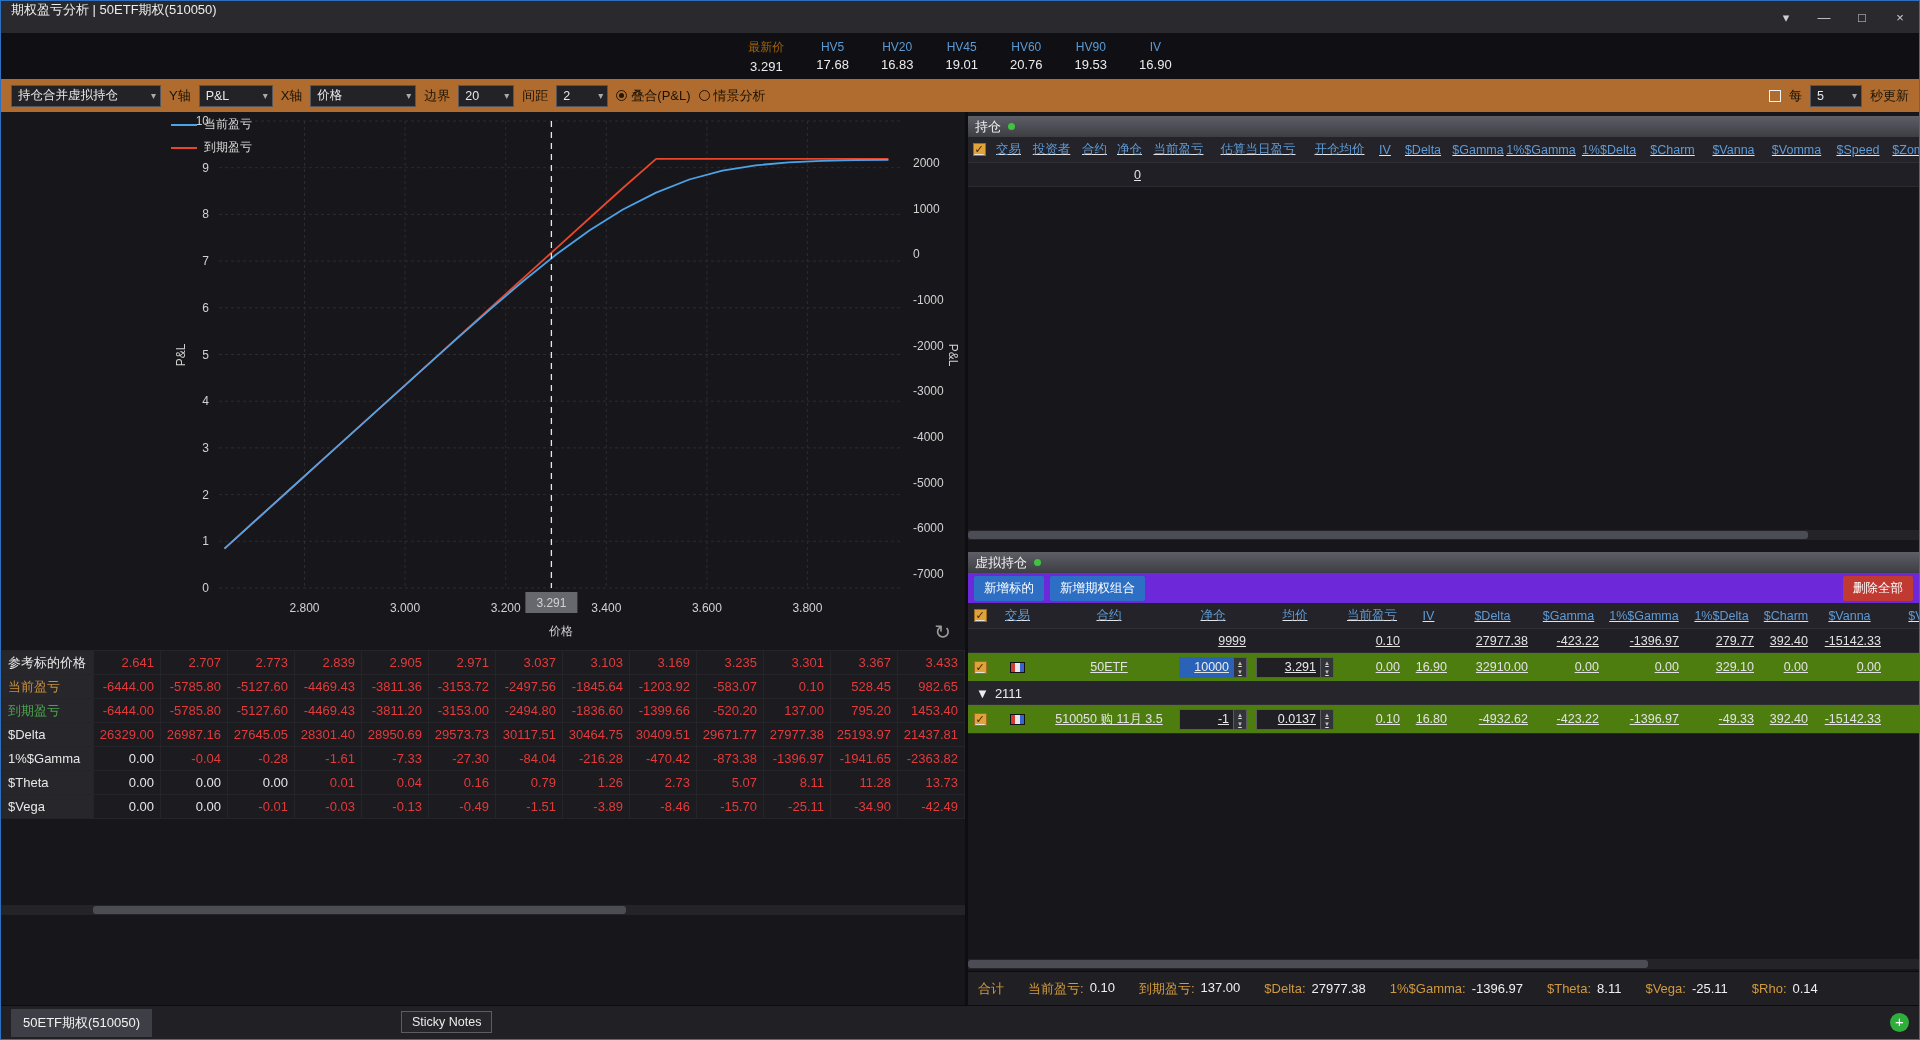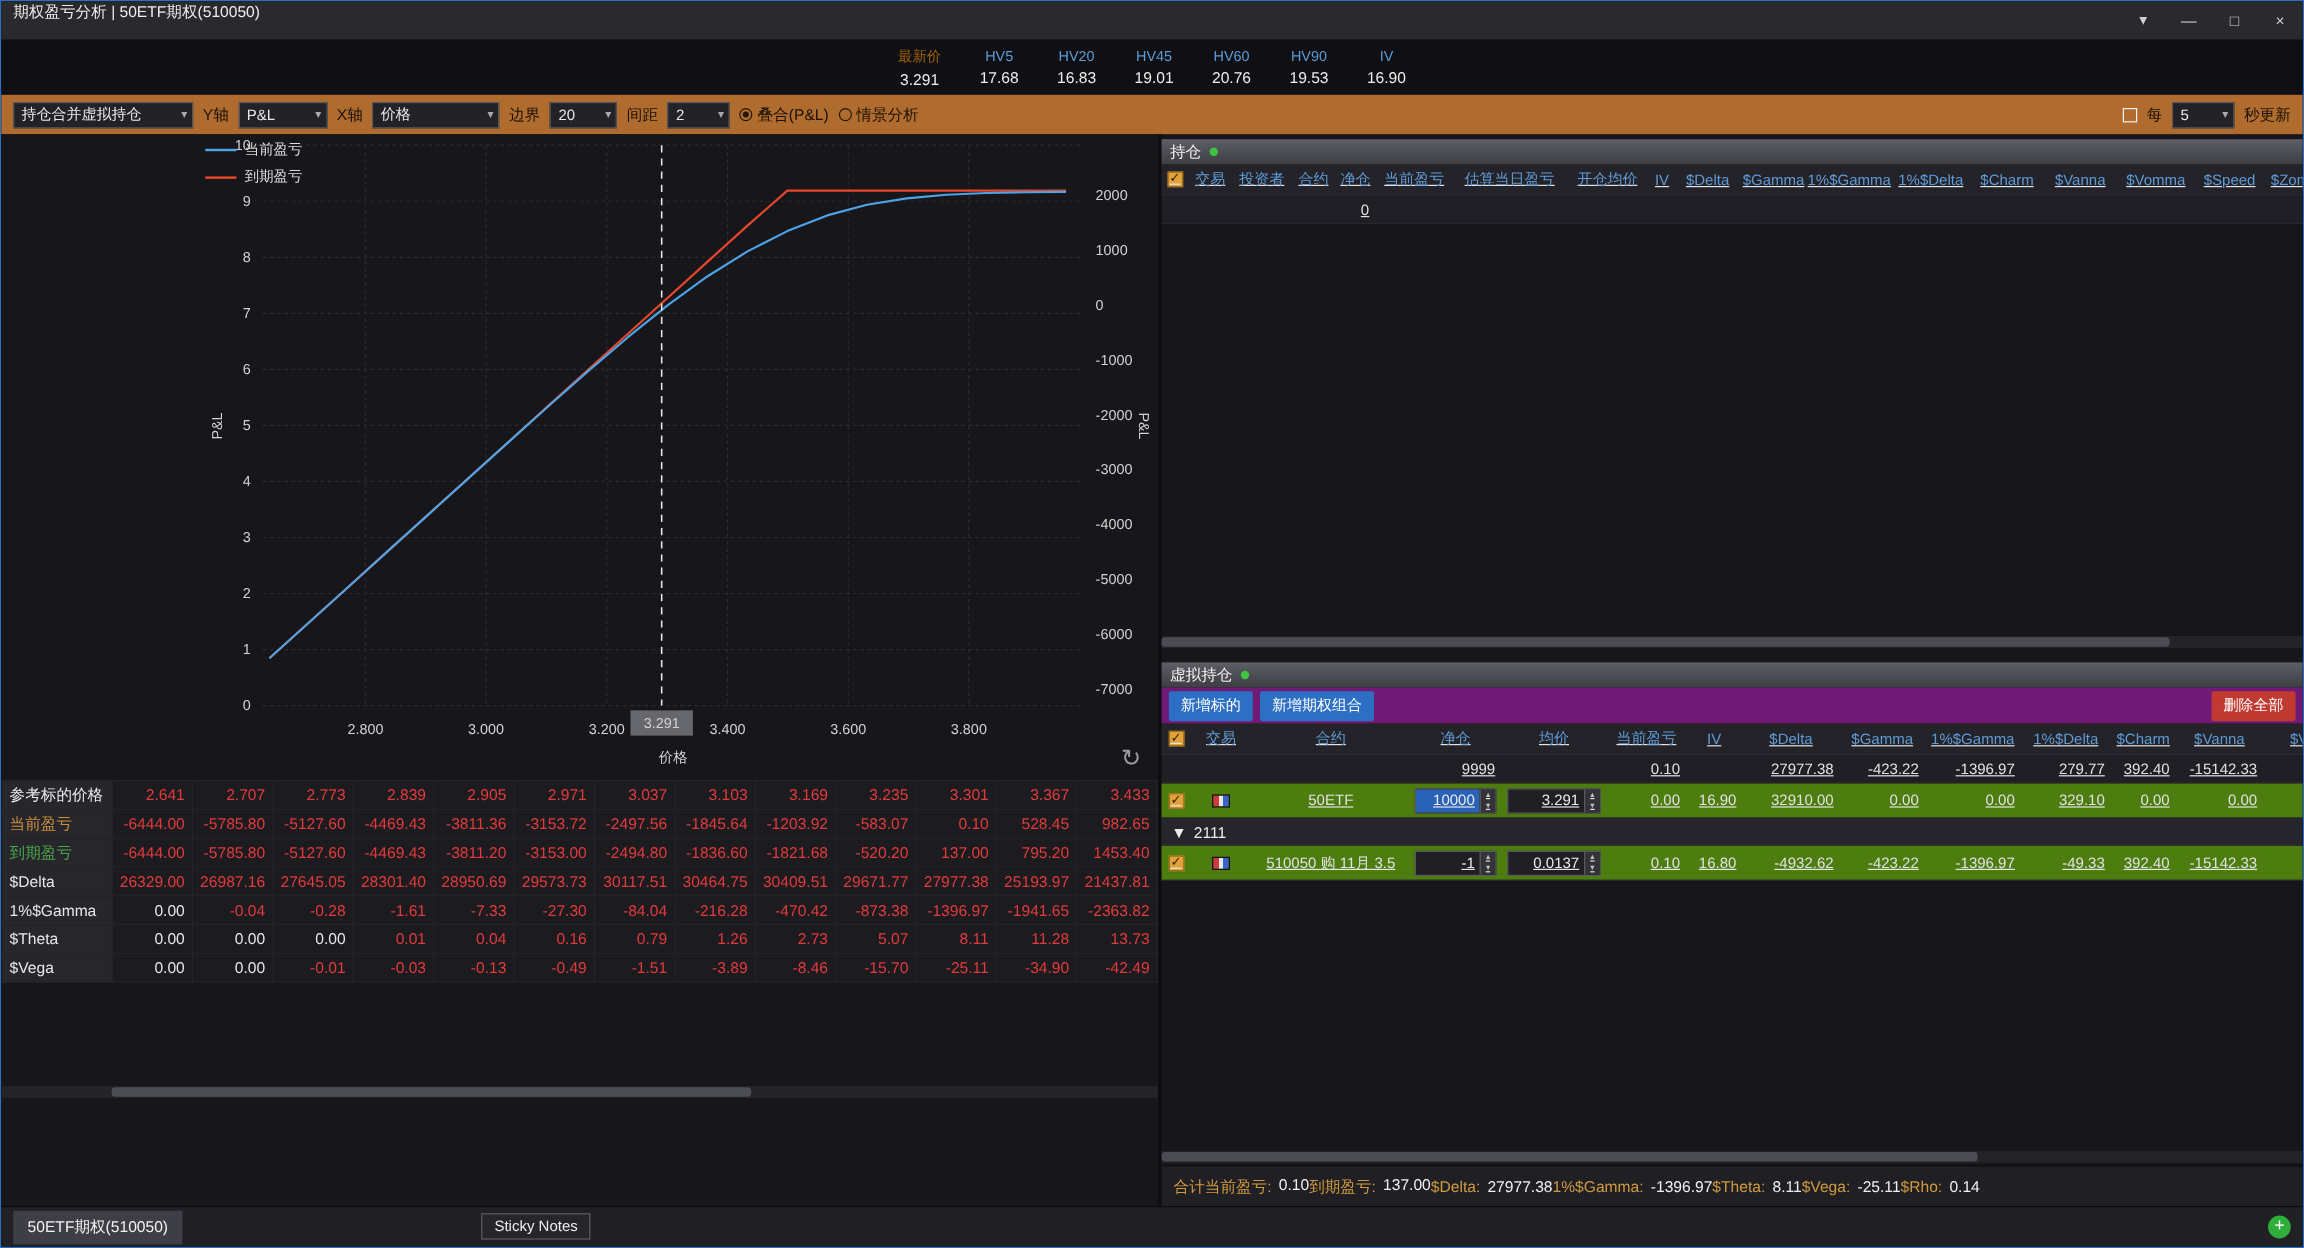--- a/index.html
+++ b/index.html
@@ -78,26 +78,26 @@
   .cb { width:13px; height:13px; background:#e2a23a; border:1px solid #9c6d1d; color:#3a2605; font-size:11px; line-height:11px; text-align:center; display:inline-block; }
   .cb::after { content:"✓"; }
   .flag { width:15px; height:11px; background:linear-gradient(90deg,#cf3b3b 0 34%,#e8e8e8 34% 66%,#3b62cf 66% 100%); display:inline-block; border:1px solid #111; }
 
   .spin { display:inline-flex; height:21px; border:1px solid #5a5a62; background:#1f1f24; }
   .spin .sval { flex:1; display:flex; align-items:center; justify-content:flex-end; padding:0 4px; font-size:12.5px; color:#ececec; }
   .spin .sval.sel { background:#2a62b8; }
   .spin .arrows { width:13px; display:flex; flex-direction:column; border-left:1px solid #5a5a62; background:#33333a; }
   .spin .arrows span { flex:1; font-size:7px; color:#c0c0c0; display:flex; align-items:center; justify-content:center; line-height:1; }
 
-  .btn-row { height:30px; flex:0 0 30px; display:flex; align-items:center; gap:6px; padding:0 6px; background:#701a75;justify-content:space-between; }
+  .btn-row { height:30px; flex:0 0 30px; display:flex; align-items:center; gap:6px; padding:0 6px; background:#6d28d9;justify-content:space-between; }
   .btn { font-size:12.5px; padding:4px 10px; border-radius:2px; color:#fff; border:none; }
   .btn.blue { background:#2c6fc4; }
   .btn.red { background:#c03a32; margin-left:auto; }
 
-  .totals-bar { height:34px; flex:0 0 34px; background:#1f1f24; border-top:1px solid #0c0c0f; display:flex; align-items:center; padding:0 10px; font-size:13px; overflow:hidden; }
+  .totals-bar { height:34px; flex:0 0 34px; background:#1f1f24; border-top:1px solid #0c0c0f; display:flex; align-items:center; gap:24px; padding:0 10px; font-size:13px; overflow:hidden; }
   .titem { display:flex; gap:6px; white-space:nowrap; }
   .tlabel { color:#d29a3e; }
   .tvalue { color:#f0f0f0; }
 
   .bottom-bar { height:34px; flex:0 0 34px; background:#202025; border-top:1px solid #0c0c0f; display:flex; align-items:center; padding:0 10px; }
   .bottom-tab { background:#3e3e46; color:#f2f2f2; font-size:13px; padding:5px 12px; }
   .plus-circle { margin-left:auto; width:19px; height:19px; border-radius:50%; background:#2fae3c; color:#fff; font-size:15px; line-height:18px; text-align:center; }
   .tooltip { position:absolute; left:400px; top:1010px; background:#26262a; border:1px solid #5c5c62; color:#ececec; font-size:12.5px; padding:3px 10px; z-index:9; }
 </style>
 </head>
@@ -312,21 +312,21 @@
             <tr>
               <td class="lbl" style="color:#4aa44a">到期盈亏</td>
               <td class="val red">-6444.00</td>
               <td class="val red">-5785.80</td>
               <td class="val red">-5127.60</td>
               <td class="val red">-4469.43</td>
               <td class="val red">-3811.20</td>
               <td class="val red">-3153.00</td>
               <td class="val red">-2494.80</td>
               <td class="val red">-1836.60</td>
-              <td class="val red">-1821.68</td>
+              <td class="val red">-1399.66</td>
               <td class="val red">-520.20</td>
               <td class="val red">137.00</td>
               <td class="val red">795.20</td>
               <td class="val red">1453.40</td>
             </tr>
             <tr>
               <td class="lbl" style="color:#e8e8e8">$Delta</td>
               <td class="val red">26329.00</td>
               <td class="val red">26987.16</td>
               <td class="val red">27645.05</td>

